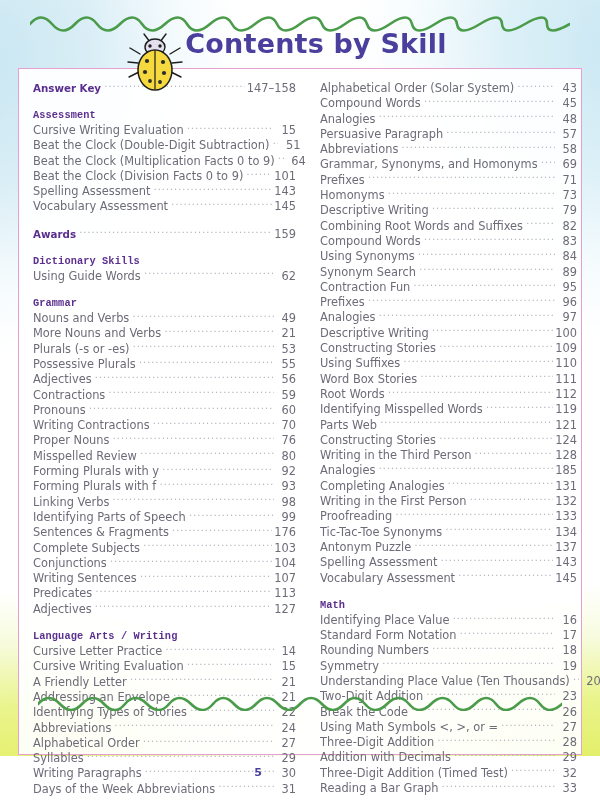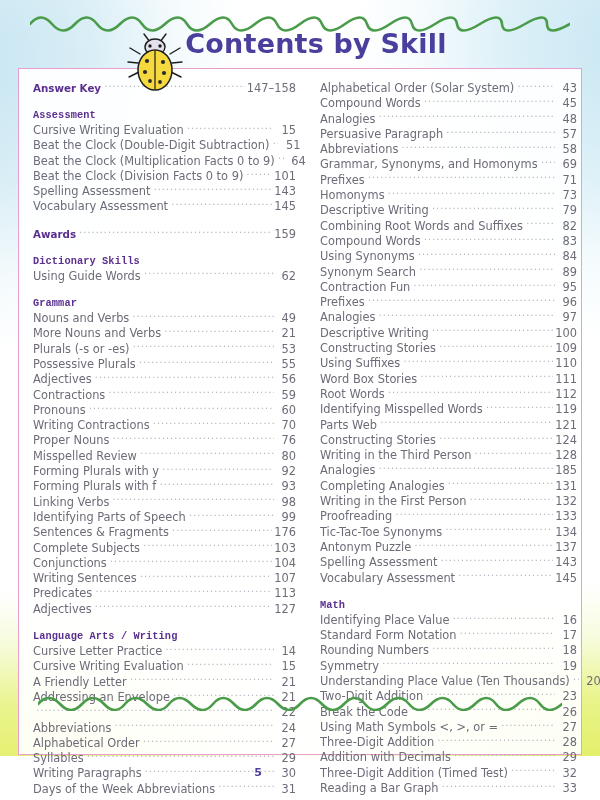--- a/index.html
+++ b/index.html
@@ -349,20 +349,21 @@
           <span class="etitle">A Friendly Letter</span>
           <span class="dots"></span>
           <span class="epage">21</span>
         </div>
         <div class="entry">
           <span class="etitle">Addressing an Envelope</span>
           <span class="dots"></span>
           <span class="epage">21</span>
         </div>
         <div class="entry">
+          <span class="etitle">Identifying Types of Stories</span>
           <span class="dots"></span>
           <span class="epage">22</span>
         </div>
         <div class="entry">
           <span class="etitle">Abbreviations</span>
           <span class="dots"></span>
           <span class="epage">24</span>
         </div>
         <div class="entry">
           <span class="etitle">Alphabetical Order</span>

